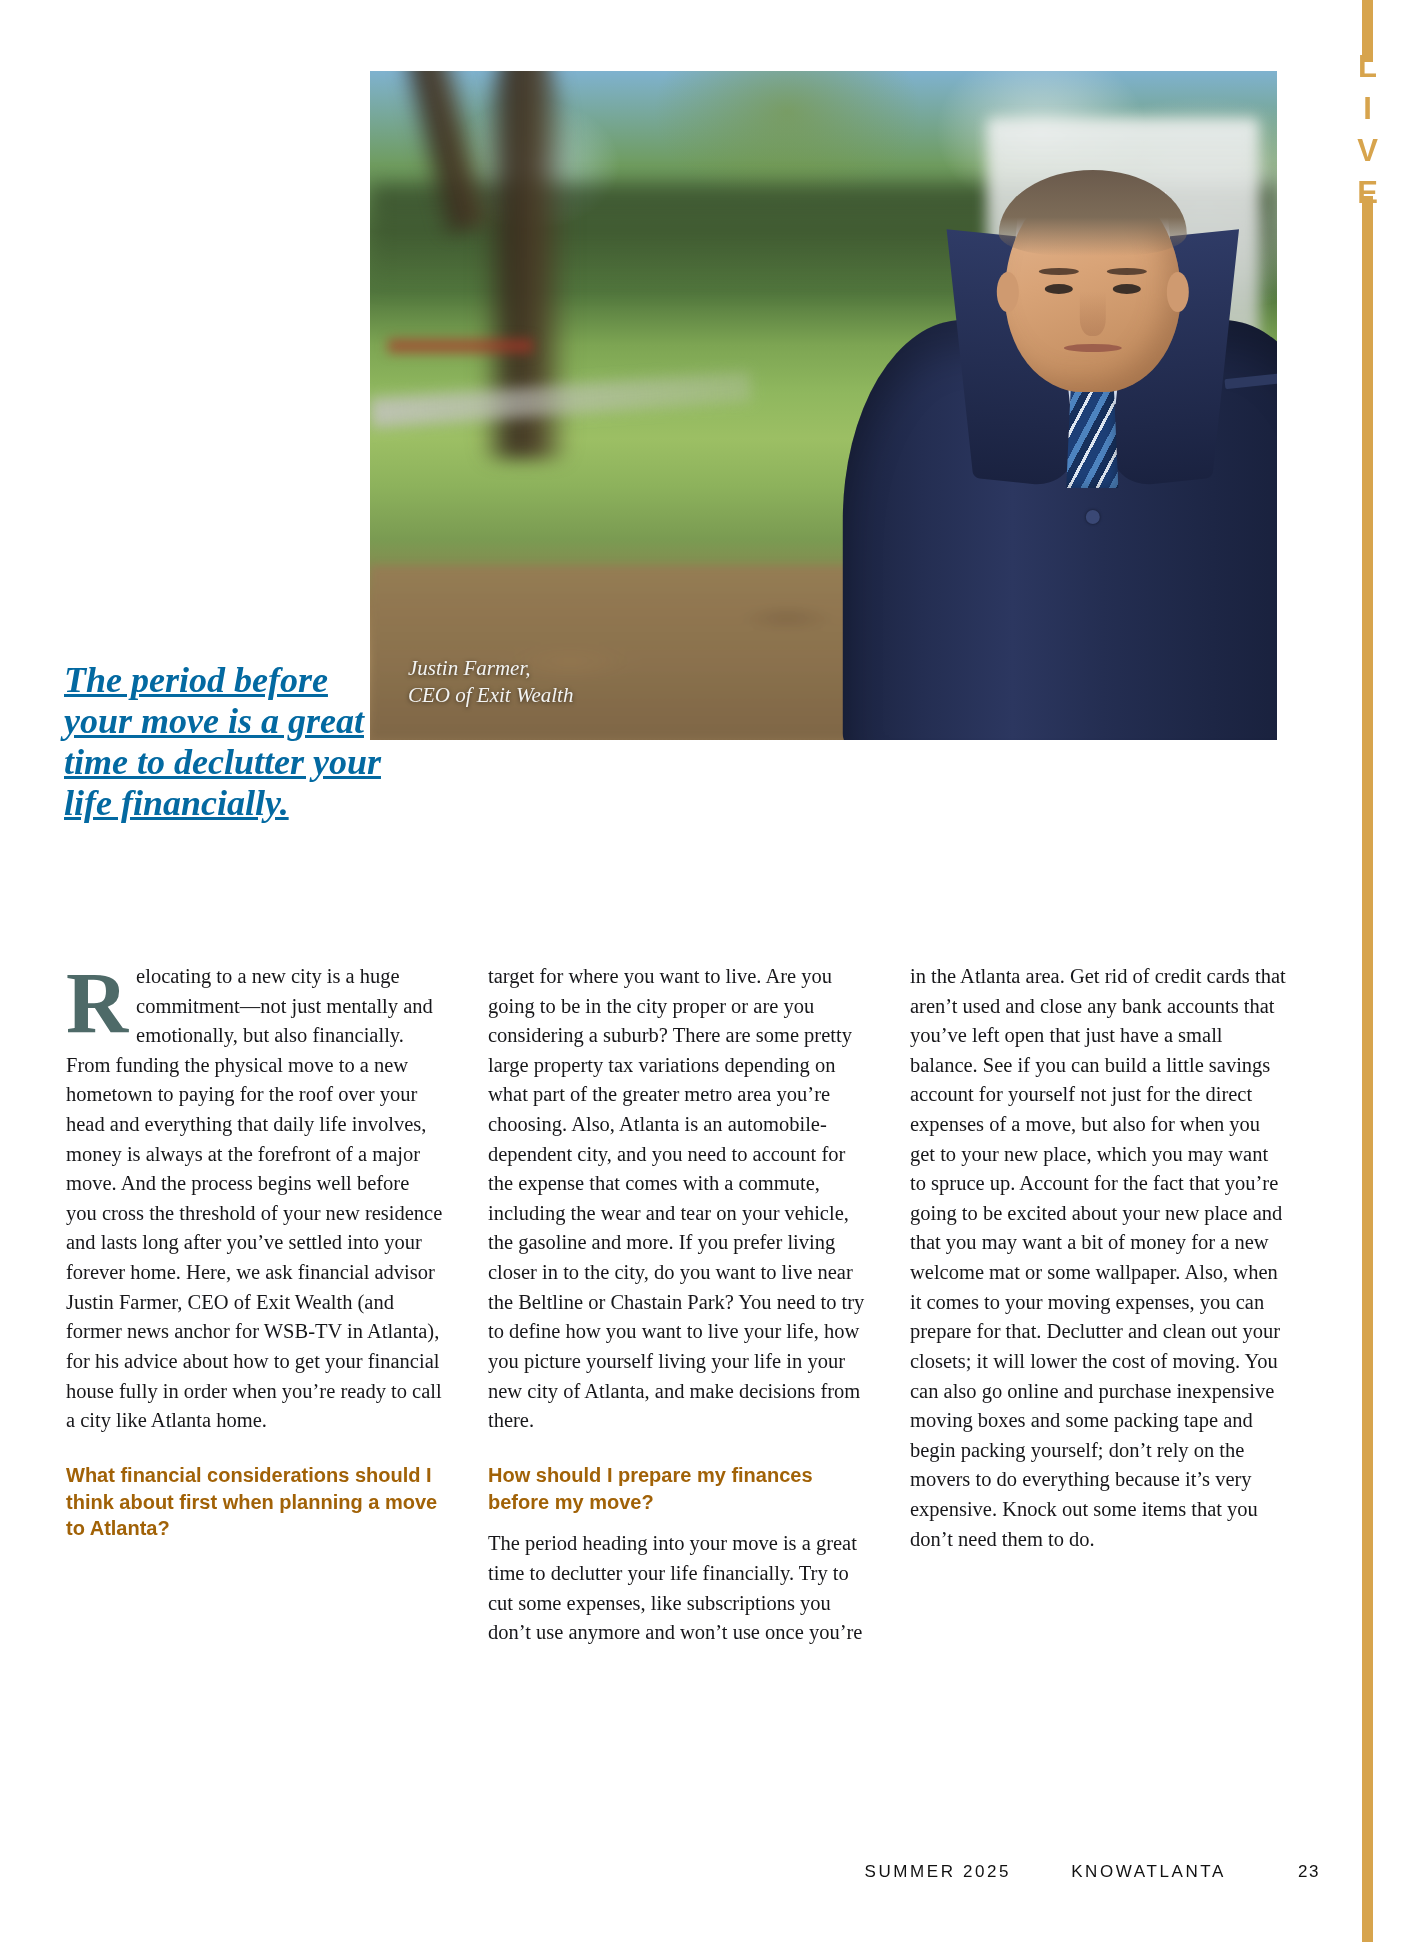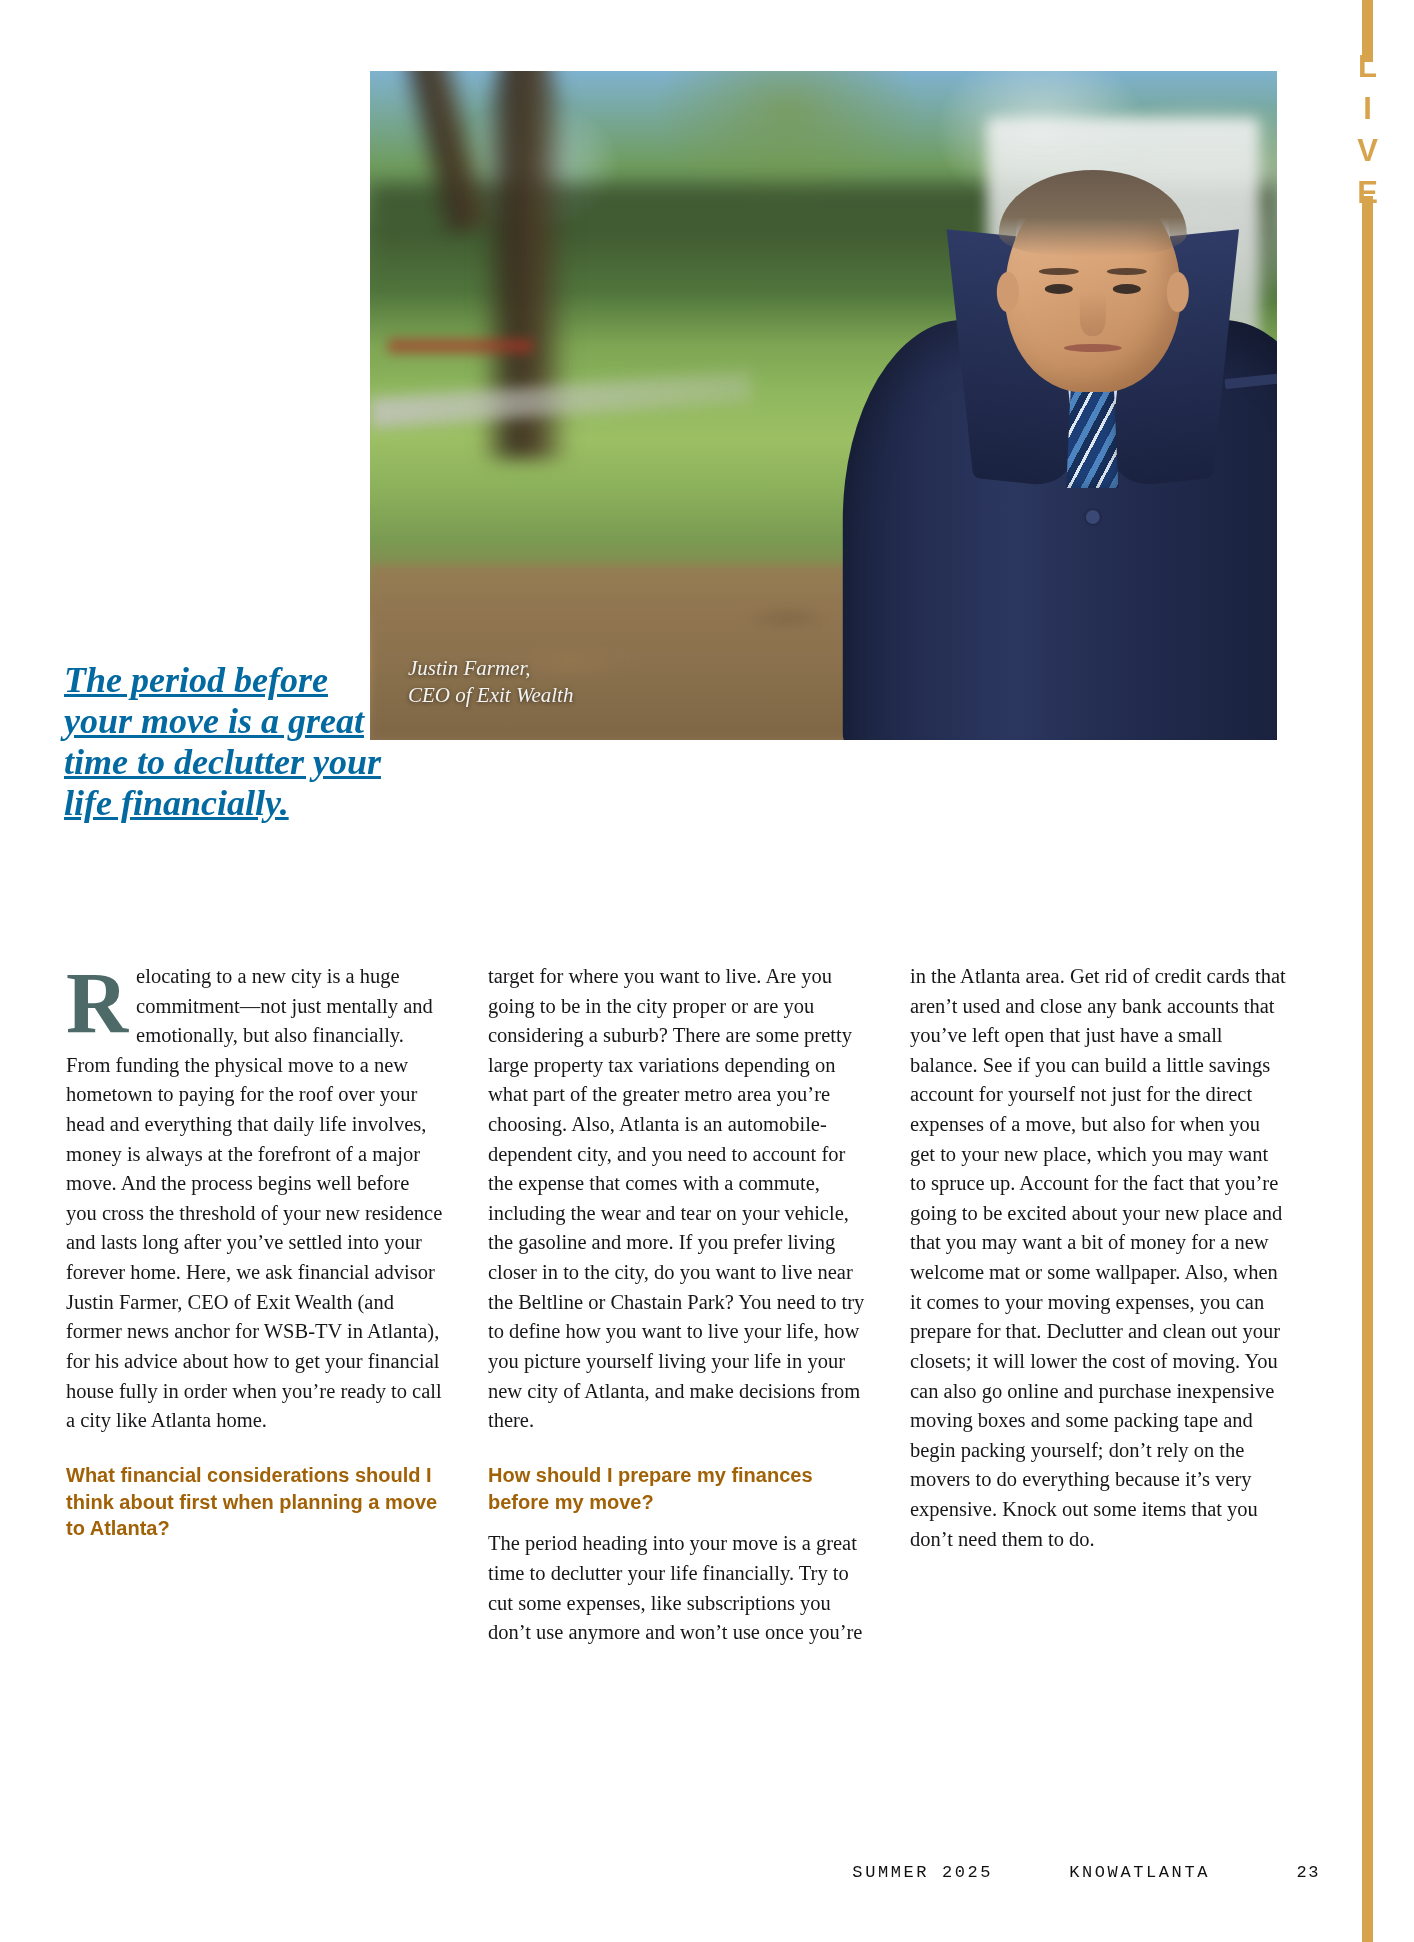--- a/index.html
+++ b/index.html
@@ -405,22 +405,22 @@
   
   #page-footer {
     position: absolute;
     left: 66px;
     right: 94px;
     top: 1852px;
     height: 40px;
     display: flex;
     align-items: center;
     justify-content: flex-end;
-    gap: 76px;
-    font-family: Liberation Mono, monospace;
+    gap: 60px;
+    font-family: Liberation Sans, sans-serif;
     font-size: 17px;
     letter-spacing: 2.6px;
     color: #111;
   }
   #footer-page-number {
     min-width: 34px;
     text-align: right;
     letter-spacing: 1.5px;
   }
 </style>

